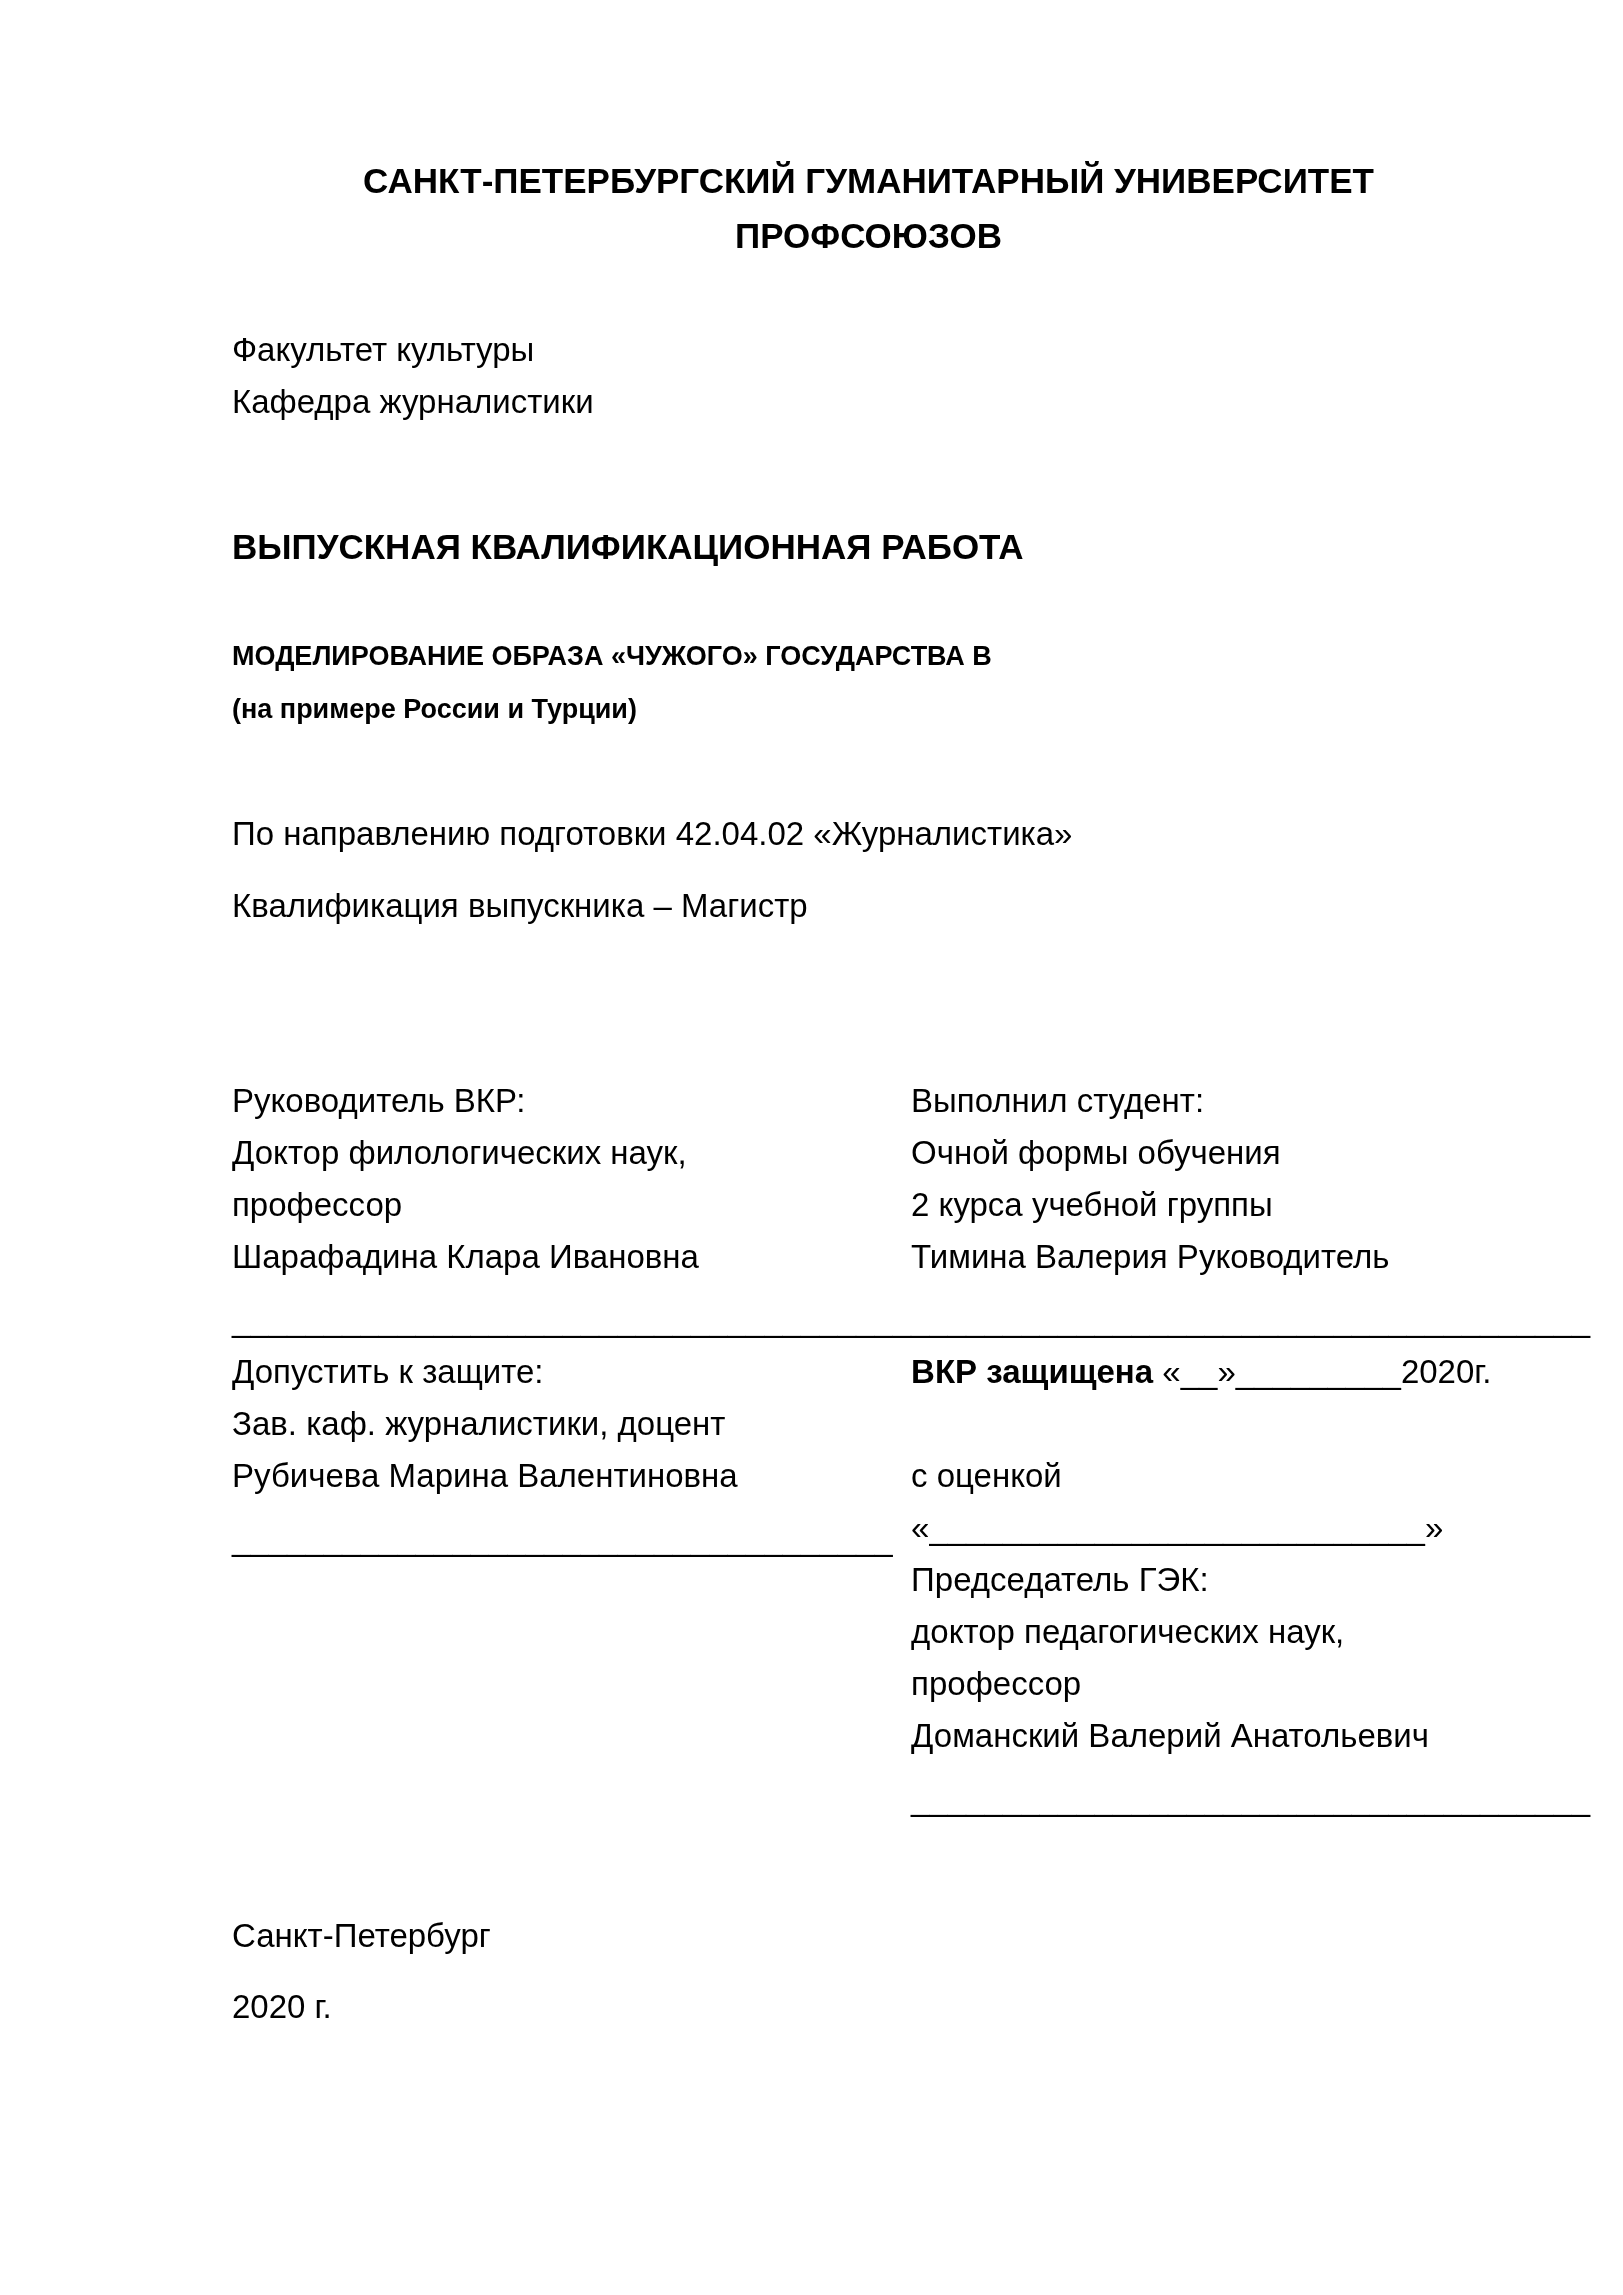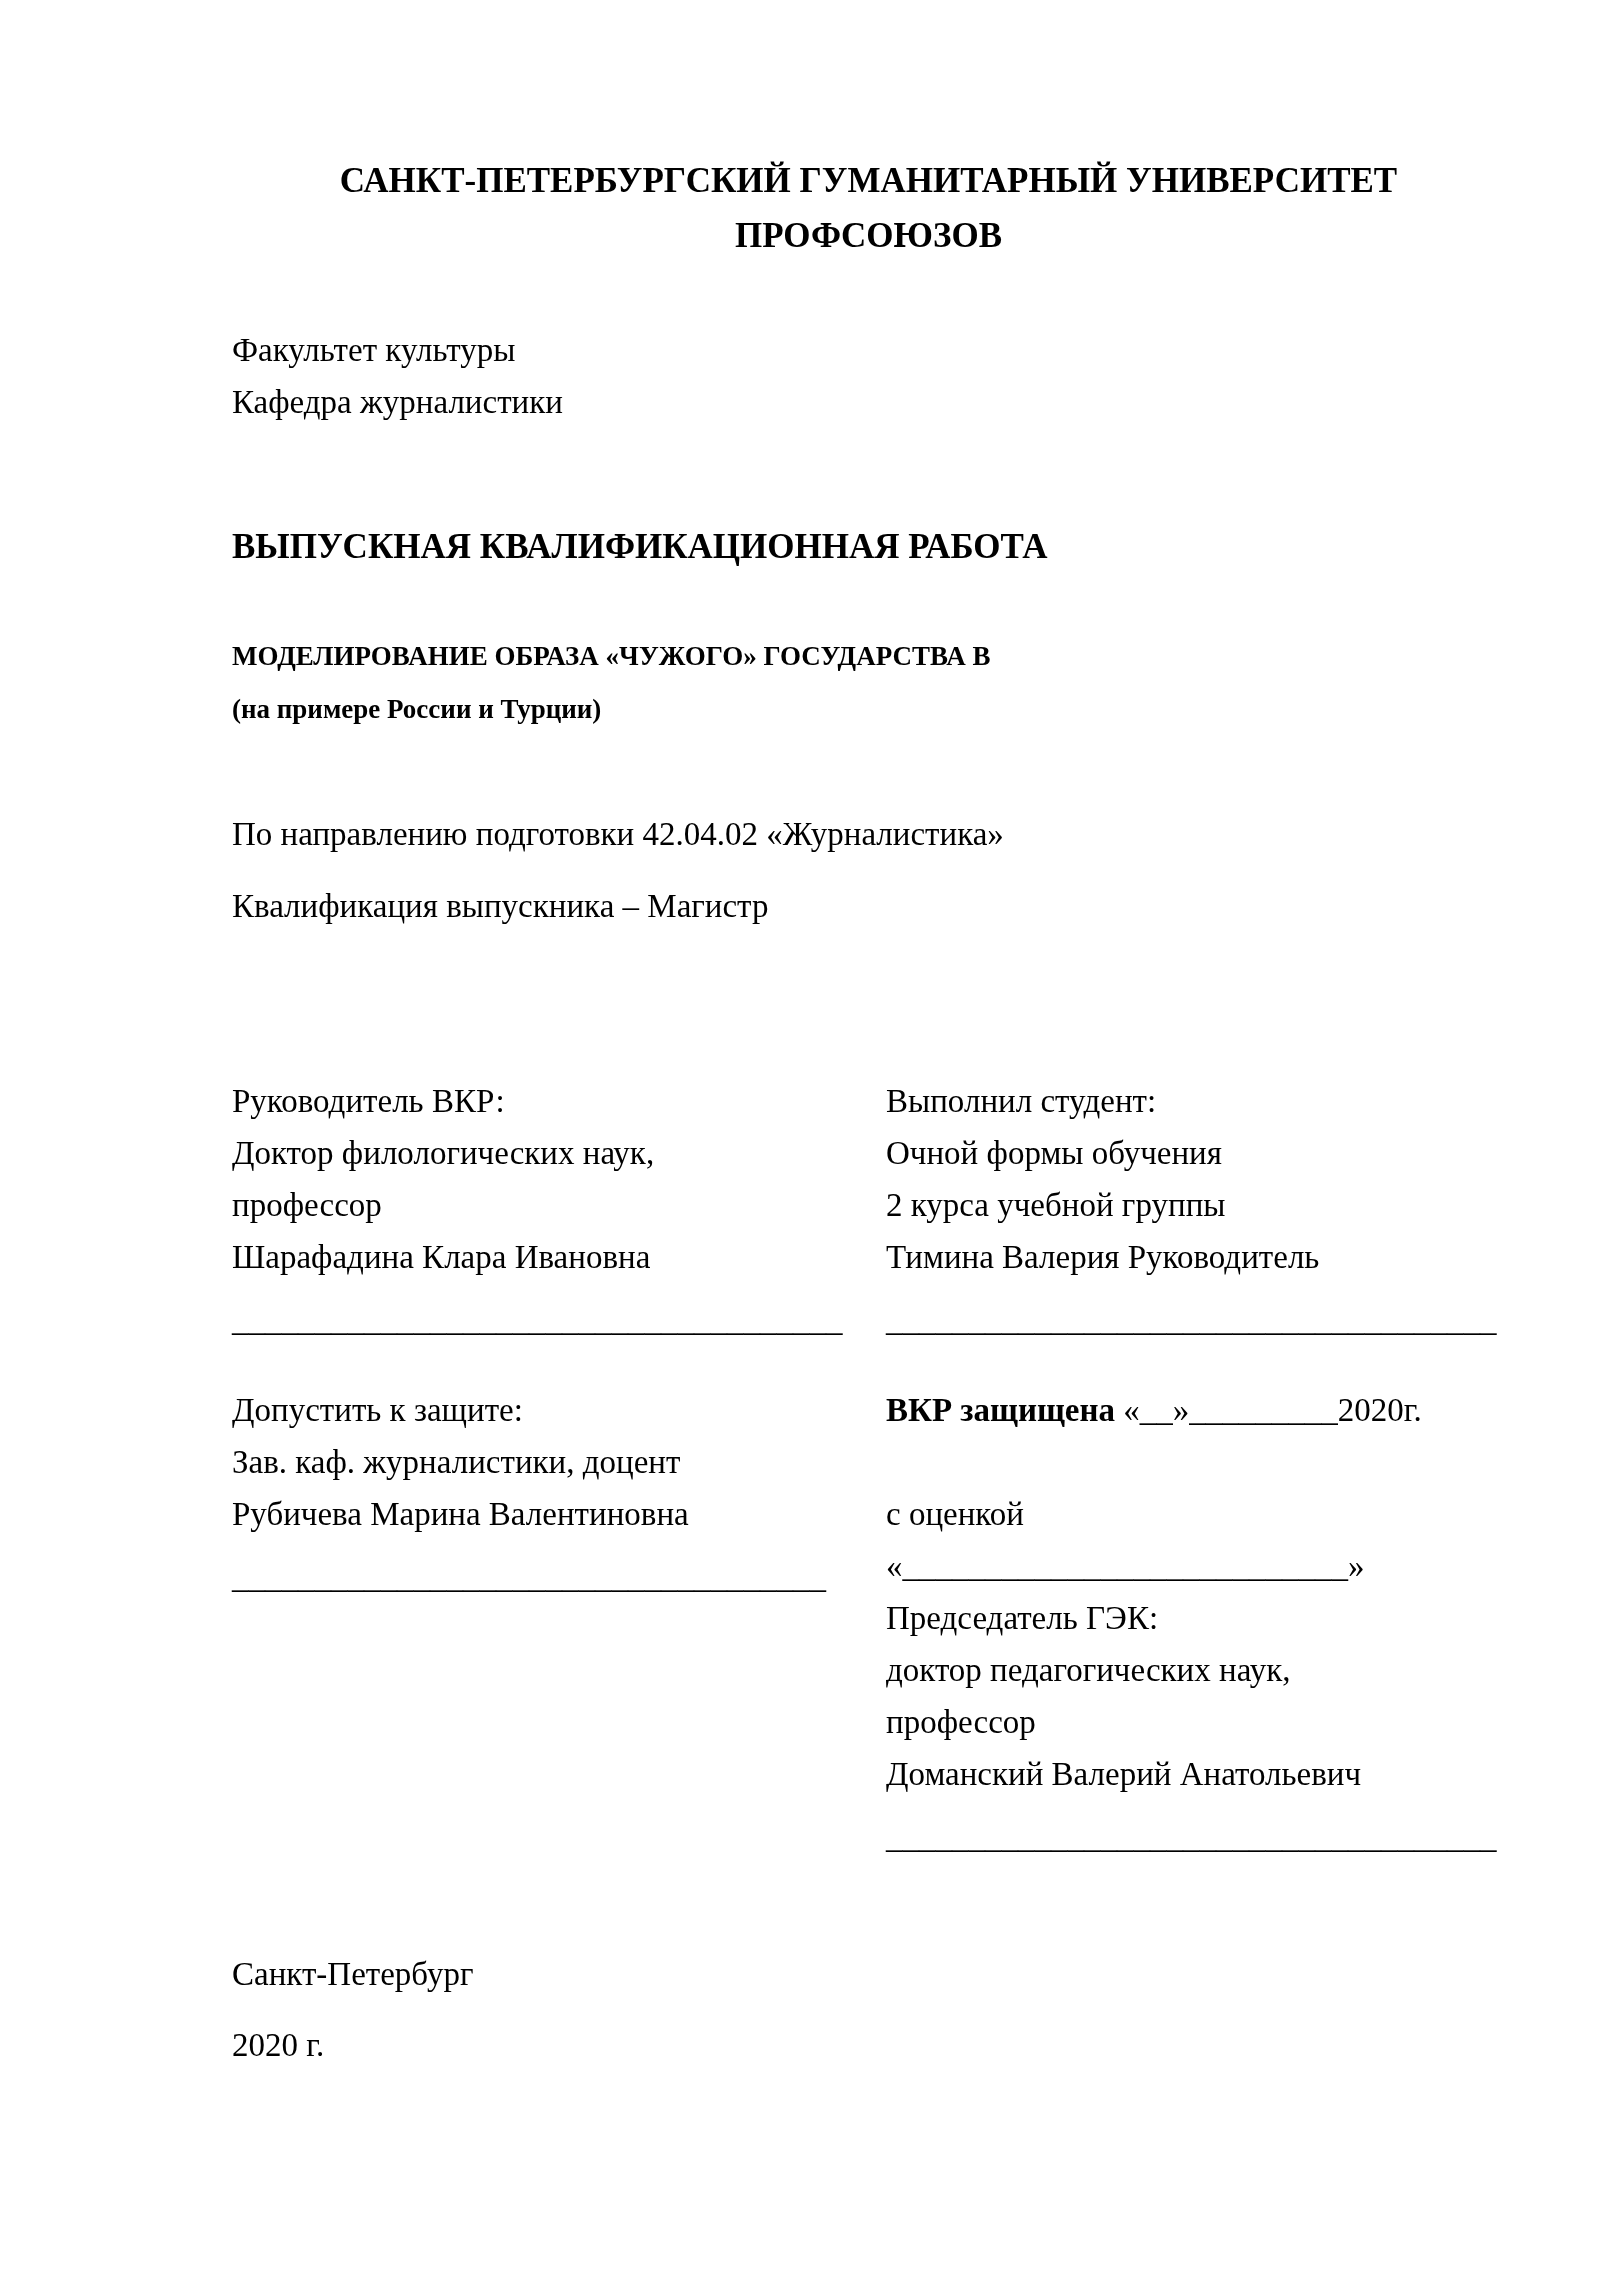--- a/index.html
+++ b/index.html
@@ -8,21 +8,21 @@
     background: #ffffff;
   }
   .page {
     position: relative;
     width: 1623px;
     height: 2295px;
     box-sizing: border-box;
     margin: 0 auto;
     background: #ffffff;
     color: #000000;
-    font-family: Liberation Serif, serif;
+    font-family: Liberation Sans, sans-serif;
     font-size: 33px;
     line-height: 52px;
     overflow: hidden;
     padding: 153px 118px 0 232px;
   }
   p { margin: 0; }
   .center { }
   .bold { font-weight: bold; }
 
   .university {
@@ -51,21 +51,21 @@
   .qualification { margin-top: 20.4px; }
 
   .columns {
     display: flex;
     margin-top: 143px;
   }
   .col-left { flex: 0 0 654px; }
   .col-right { flex: 1 1 auto; }
 
   .sig-line { margin-top: 11px; white-space: nowrap; }
-  .gap-lg { margin-top: 38px; }
+  .gap-lg { }
   .gap-md { margin-top: 52px; }
 
   .footer { margin-top: 85px; }
   .footer .year { margin-top: 19px; }
 </style>
 </head>
 <body>
 
 <div class="page">
 

